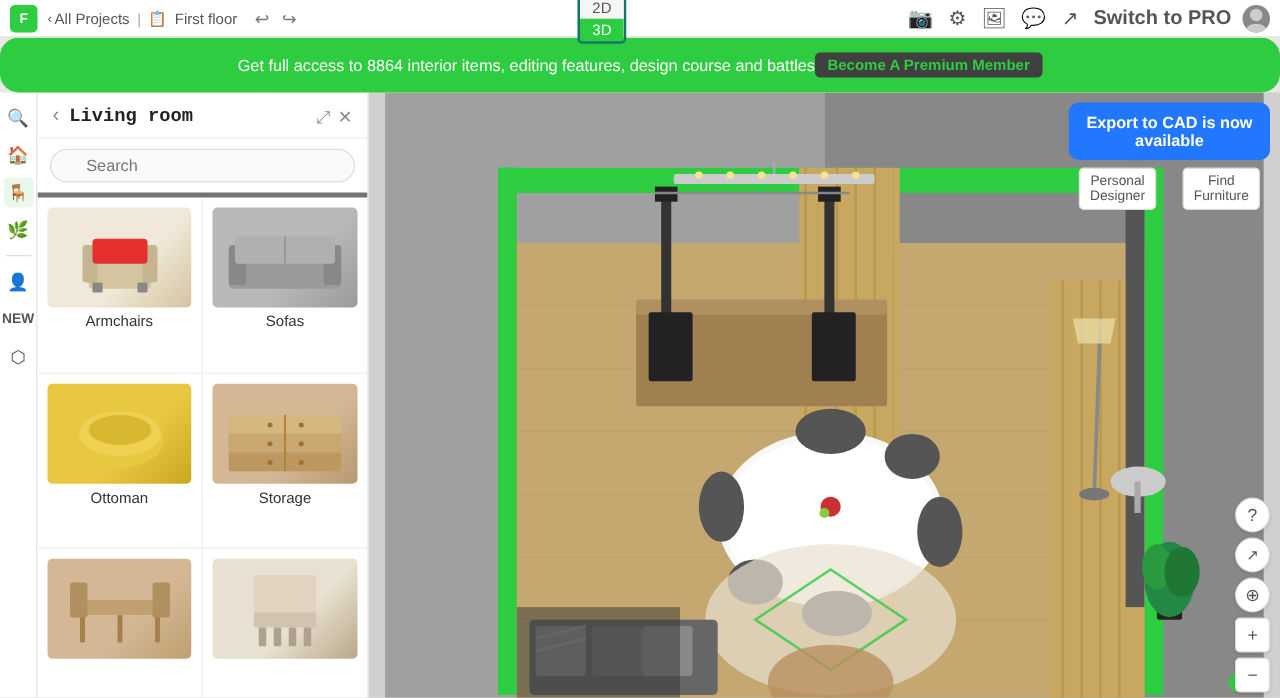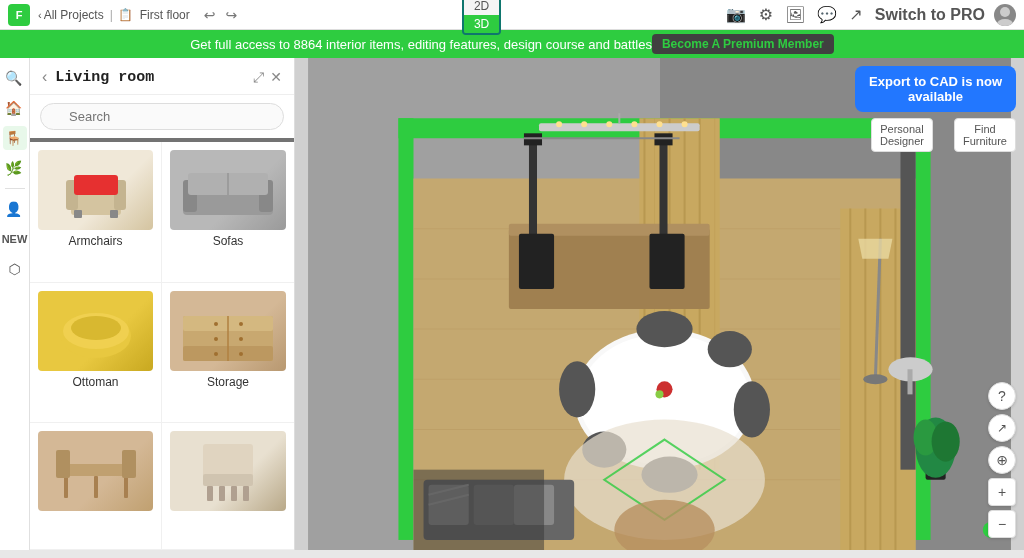--- a/index.html
+++ b/index.html
@@ -51,29 +51,30 @@
       background: #2ecc40; color: white; border: none; border-radius: 4px;
       padding: 3px 10px; font-size: 12px; font-weight: bold; cursor: pointer; text-align: right;
     }
     .avatar {
       width: 22px; height: 22px; border-radius: 50%; background: #888;
       overflow: hidden; display: flex; align-items: center; justify-content: center;
     }
 
     
     .promo-banner {
-      height: 28px;
+      height: 44px;
       background: #2ecc40;
       display: flex;
       align-items: center;
       justify-content: center;
       font-size: 13px;
       color: white;
       position: relative;
       z-index: 99;
+      border-radius: 15px;
     }
     .promo-banner .premium-btn {
       background: #404040; color: #2ecc40; border: none; border-radius: 4px;
       padding: 3px 10px; font-size: 12px; font-weight: bold; cursor: pointer;
     }
 
     
     .main-area {
       display: flex;
       height: calc(558px - 30px - 36px);
@@ -183,21 +184,21 @@
       overflow: hidden;
     }
 
     
     .right-float {
       position: absolute;
       top: 8px;
       right: 8px;
       display: flex;
       flex-direction: column;
-      align-items: flex-end;
+      align-items: center;
       gap: 6px;
       z-index: 60;
     }
     .export-badge {
       background: #2277ff;
       color: white;
       padding: 8px 14px;
       border-radius: 8px;
       font-size: 13px;
       font-weight: bold;

